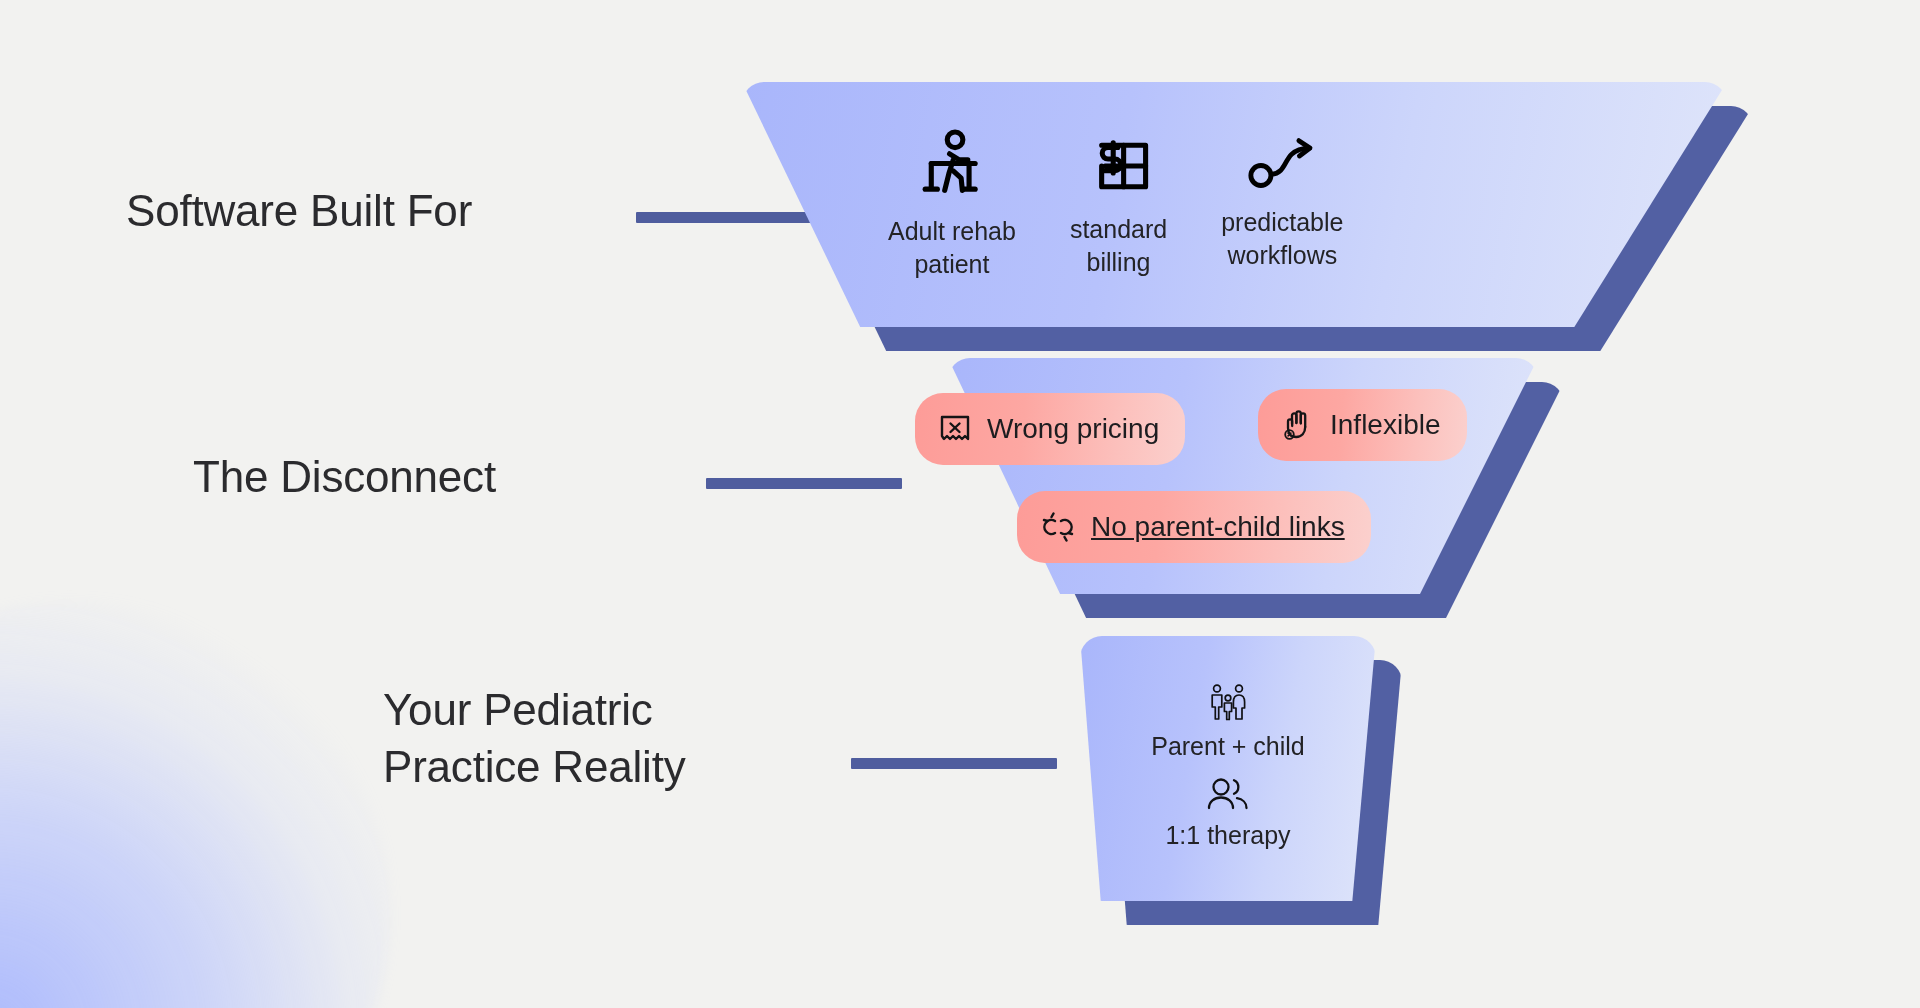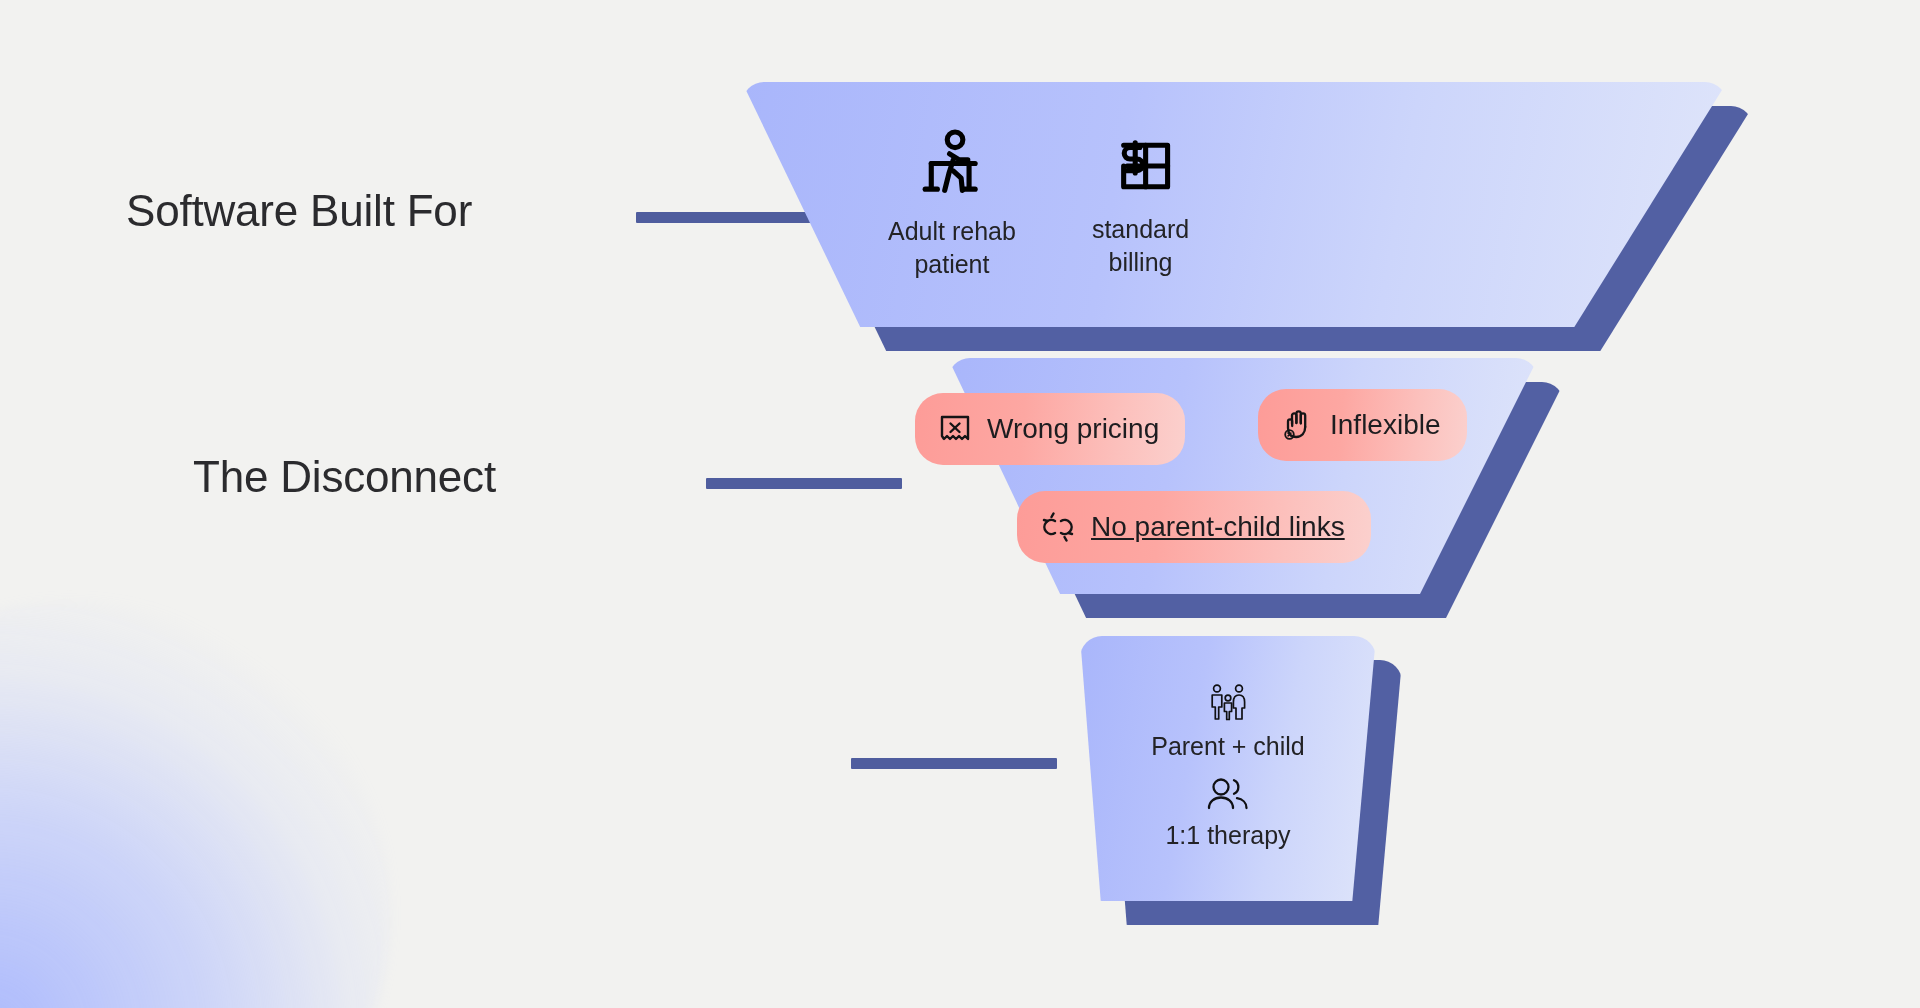--- a/index.html
+++ b/index.html
@@ -134,21 +134,21 @@
     font-size: 25px;
     line-height: 1.30;
     white-space: pre-line;
   }
 
   
   #funnel-0 .feature-row {
     justify-content: flex-start;
     padding-left: 146px;
     padding-bottom: 2px;
-    gap: 76px;
+    gap: 54px;
   }
 
   
   #funnel-2 .feature-col {
     position: absolute;
     inset: 0;
     display: flex;
     flex-direction: column;
     align-items: center;
     justify-content: center;
@@ -179,20 +179,22 @@
 </style>
 </head>
 <body>
 
 <div id="bg-blob"></div>
 
 <div id="stage">
 
   <div class="stage-label" id="label-row-0">Software Built For</div>
   <div class="stage-label" id="label-row-1">The Disconnect</div>
+  <div class="stage-label" id="label-row-2">Your Pediatric
+Practice Reality</div>
 
   <div class="connector" id="connector-0"></div>
   <div class="connector" id="connector-1"></div>
   <div class="connector" id="connector-2"></div>
 
   <div class="funnel-section" id="funnel-0">
     <div class="funnel-shadow"></div>
     <div class="funnel-body"></div>
     <div class="feature-row">
 
@@ -223,20 +225,31 @@
             <path d="M36 32 H55"></path>
             <path d="M20 32 H36"></path>
             <path d="M27 12 V38"></path>
             <path d="M31 16 H22.5 a5 5 0 0 0 0 10 h6 a5 5 0 0 1 0 10 H20"></path>
           </svg>
         </span>
         <span class="feature-label">standard
 billing</span>
       </div>
 
+      <div class="feature-item">
+        <span class="feature-icon">
+          <svg width="76" height="60" viewBox="0 0 72 52" fill="none" stroke="#000" stroke-width="4.6" stroke-linecap="round" stroke-linejoin="round">
+            <circle cx="16" cy="35" r="9.5"></circle>
+            <path d="M26 34 C38 33 38 22 45 15 C50 10 55 9 62 9"></path>
+            <path d="M52 2 L62.5 9 L52.5 16.5"></path>
+          </svg>
+        </span>
+        <span class="feature-label">predictable
+workflows</span>
+      </div>
 
     </div>
   </div>
 
   <div class="funnel-section" id="funnel-1">
     <div class="funnel-shadow"></div>
     <div class="funnel-body"></div>
   </div>
 
   <div class="pill" id="pill-0">

